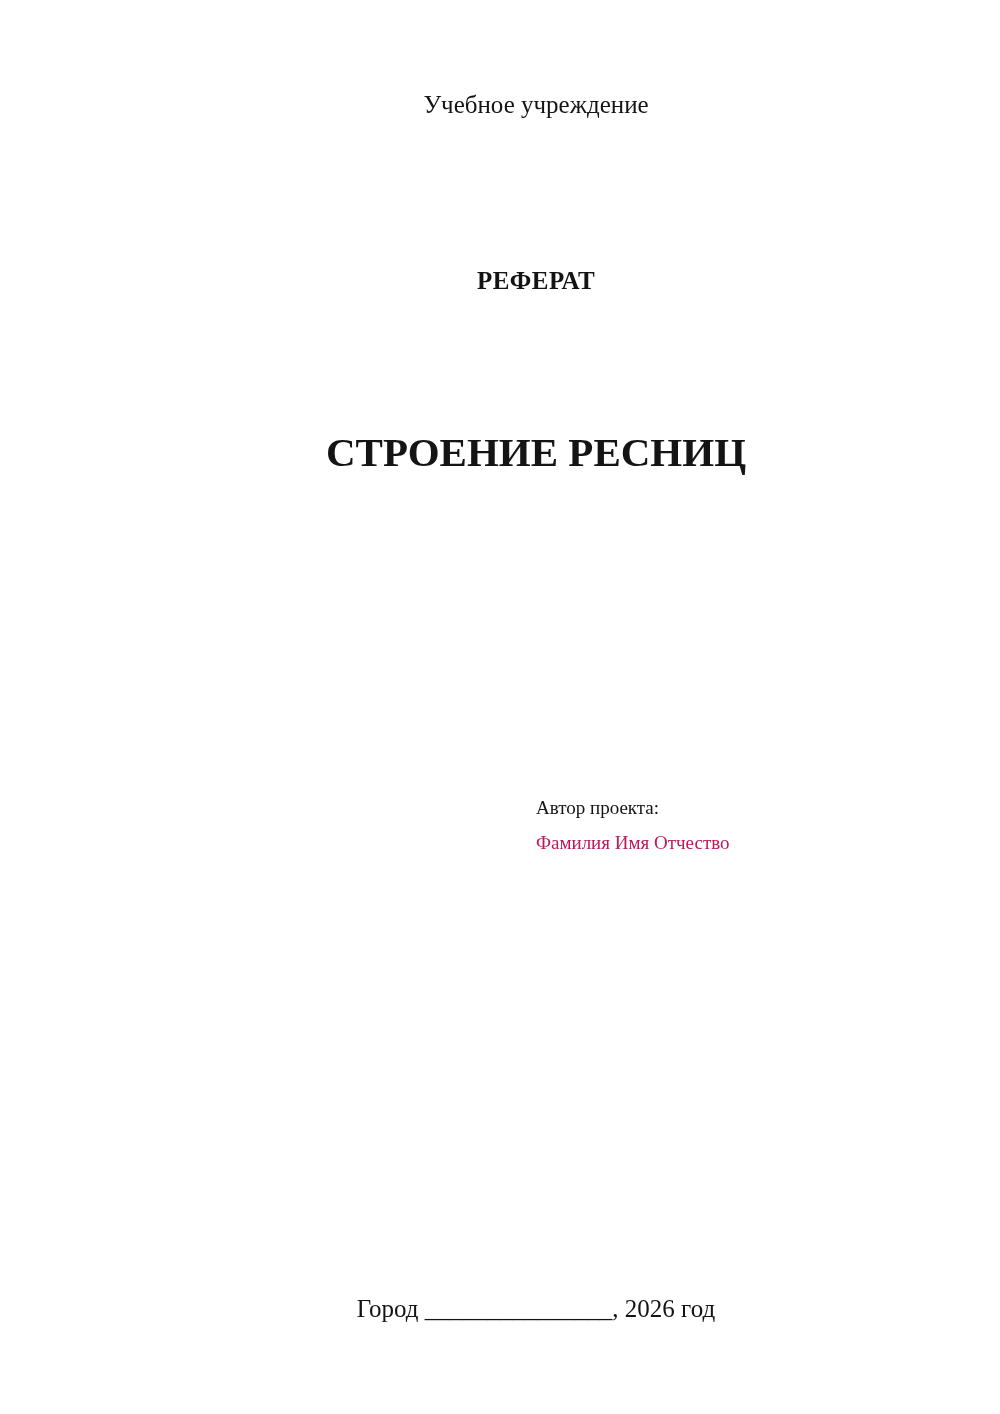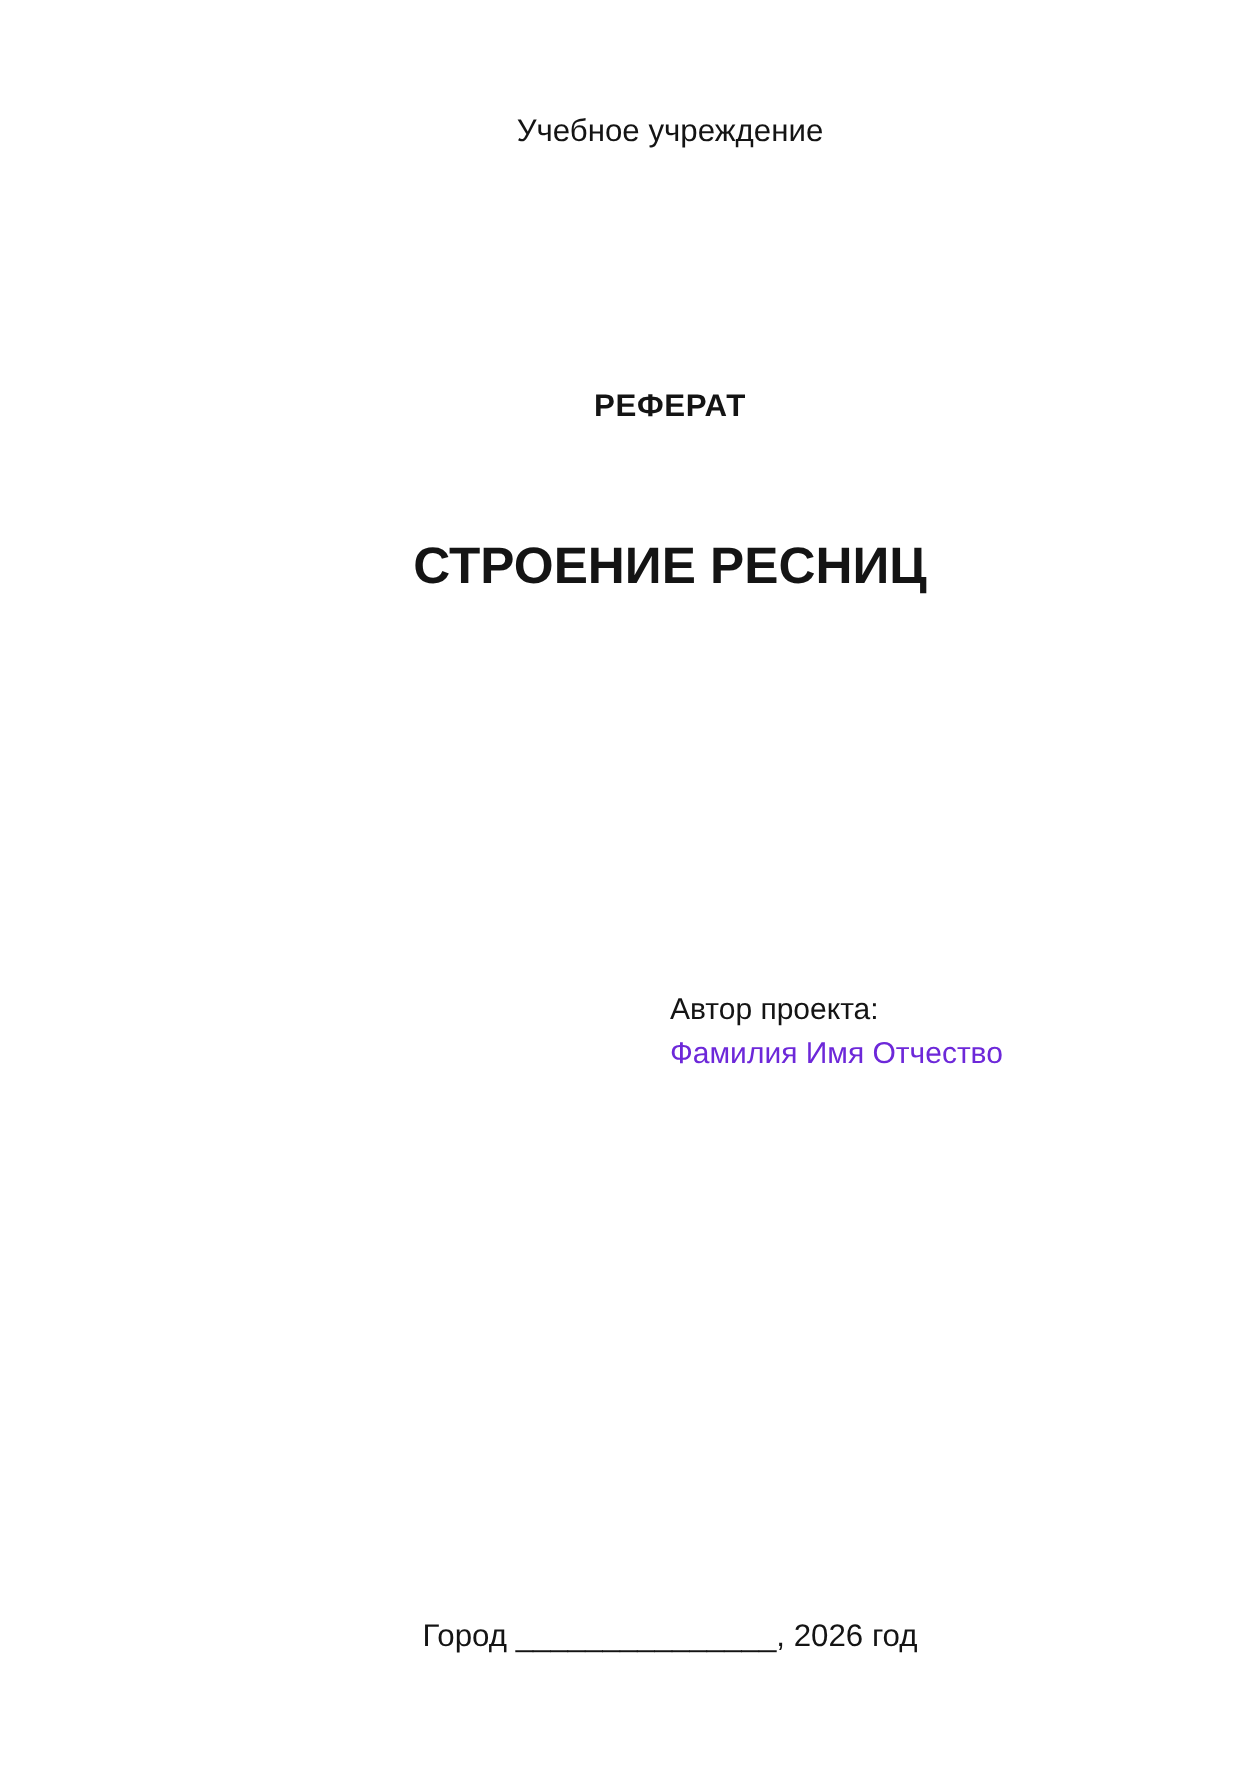--- a/index.html
+++ b/index.html
@@ -6,21 +6,21 @@
     margin: 0;
     padding: 0;
     background: #ffffff;
   }
   .page {
     position: relative;
     width: 1000px;
     height: 1414px;
     background: #ffffff;
     overflow: hidden;
-    font-family: Liberation Sans, sans-serif;
+    font-family: Liberation Serif, serif;
     color: #141414;
   }
   
   .content-line {
     position: absolute;
     left: 143px;
     width: 786px;
     text-align: center;
     white-space: nowrap;
   }
@@ -28,45 +28,44 @@
     top: 90px;
     font-size: 25px;
     line-height: 30px;
   }
   .doc-type {
     top: 266px;
     font-size: 25px;
     line-height: 30px;
     font-weight: bold;
     letter-spacing: 0.5px;
-    margin-top: 44px;
   }
   .report-title {
     top: 428px;
     font-size: 41px;
     line-height: 48px;
     font-weight: bold;
   }
   .credits {
     position: absolute;
     left: 536px;
     top: 790px;
-    font-size: 24px;
+    font-size: 19px;
     line-height: 35px;
     text-align: left;
     white-space: nowrap;
   }
   .credits .group-supervisor {
     margin-top: 35px;
   }
   .credits .label {
     color: #141414;
   }
   .credits .placeholder {
-    color: #6d28d9;
+    color: #be185d;
   }
   .footer-line {
     top: 1293px;
     font-size: 25px;
     line-height: 32px;
   }
 </style>
 </head>
 <body>
 

